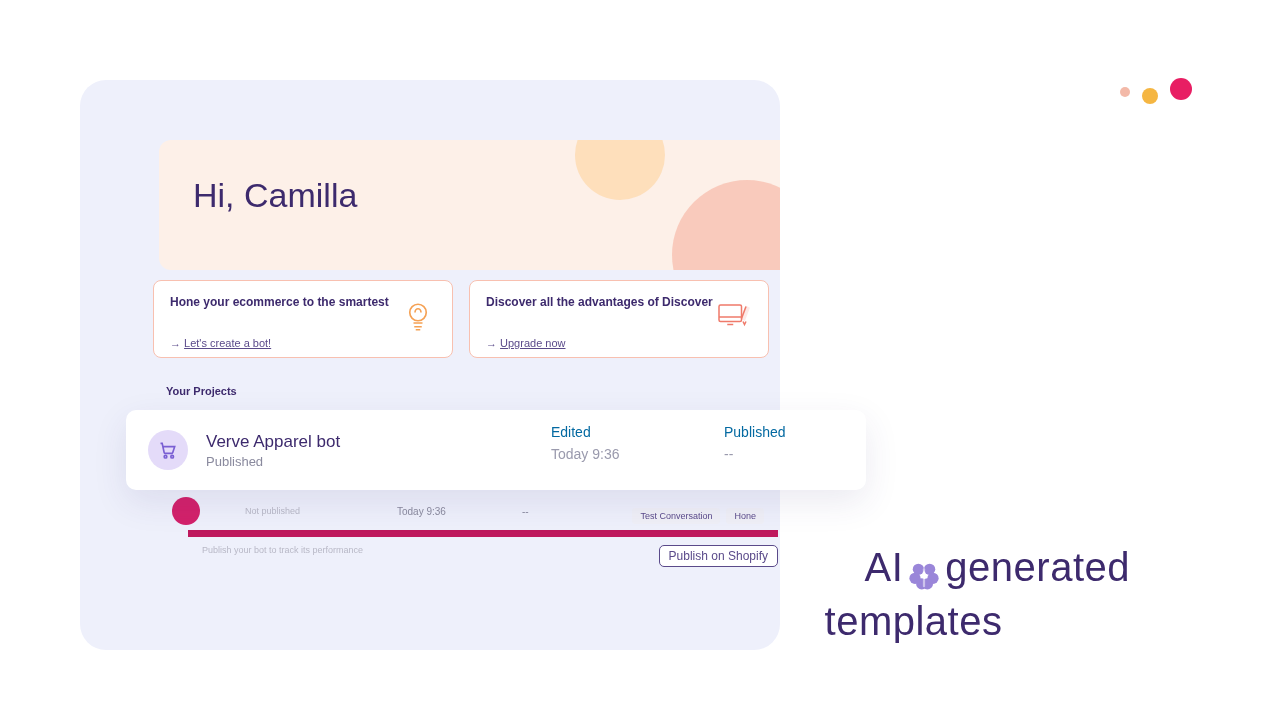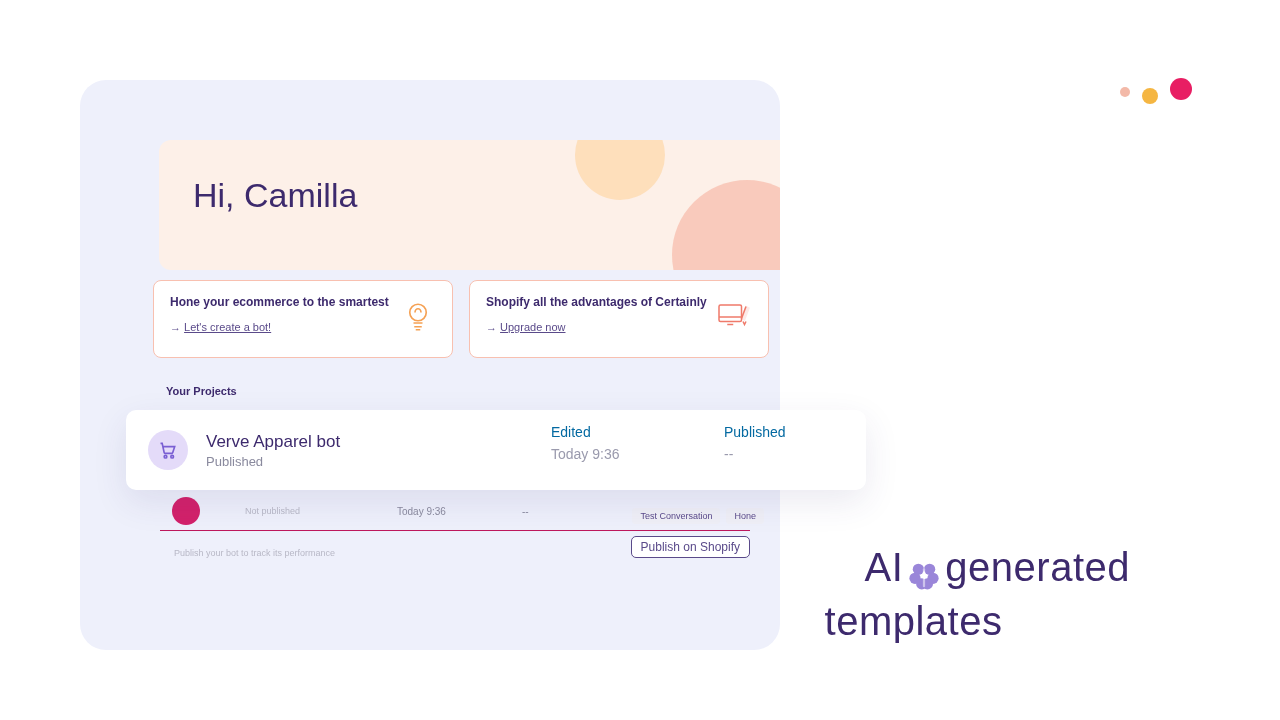--- a/index.html
+++ b/index.html
@@ -37,21 +37,21 @@
 
   
   .hero{position:absolute;left:60px;right:0;top:60px;height:130px;background:var(--pale2);border-top-left-radius:12px;border-bottom-left-radius:12px;overflow:hidden;margin-left:19px;}
   .hero h1{color:var(--purple);font-size:34px;font-weight:500;padding:36px 0 0 34px;}
   .blob1{position:absolute;right:115px;top:-30px;width:90px;height:90px;border-radius:50%;background:#fdd7a8;opacity:.7;}
   .blob2{position:absolute;right:-42px;top:40px;width:150px;height:150px;border-radius:50%;background:#f8c0b0;opacity:.8;}
 
   
   .promos{position:absolute;left:73px;right:0;top:200px;display:flex;gap:16px;}
   .promo{flex:0 0 300px;height:78px;border:1.5px solid #f8c0b0;border-radius:8px;background:#fff;padding:14px 16px;display:flex;align-items:flex-start;justify-content:space-between;}
-  .promo-text .pt-title{font-size:12px;color:var(--purple);font-weight:600;margin-bottom:12px;}
+  .promo-text .pt-title{font-size:12px;color:var(--purple);font-weight:600;margin-bottom:28px;}
   .promo-text .pt-link{font-size:11px;color:var(--purple2);}
   .promo-text .pt-link::before{content:"→ ";font-size:11px;color:var(--purple2);}
   .promo-text .pt-link span{text-decoration:underline;}
   .pico{width:36px;height:36px;flex:none;margin-top:4px;}
 
   
   .sect{position:absolute;left:86px;top:305px;font-size:11px;color:var(--purple);font-weight:600;}
 
   
   .proj-hi{position:absolute;left:46px;top:330px;width:740px;height:80px;background:#fff;border-radius:10px;box-shadow:0 12px 34px rgba(60,50,120,.10);padding:14px 22px;display:flex;align-items:center;}
@@ -68,21 +68,21 @@
   
   .proj2{position:absolute;left:92px;top:418px;width:590px;height:26px;display:flex;align-items:center;font-size:10px;color:var(--grey);}
   .proj2 .cir{width:28px;height:28px;border-radius:50%;background:var(--magenta);margin-right:14px;}
   .proj2 .np{font-size:9px;color:#b8b8c6;padding-left:31px;}
   .proj2 .time{position:absolute;left:225px;}
   .proj2 .dash{position:absolute;left:350px;}
   .proj2 .btns{position:absolute;right:-2px;display:flex;gap:6px;margin-top:9px;}
   .chip{background:#efeff6;color:var(--purple2);font-size:9px;padding:3px 8px;border-radius:3px;}
 
   
-  .pubrow{position:absolute;left:80px;top:450px;width:590px;height:28px;border-top:1px solid #be185d;display:flex;align-items:flex-end;justify-content:space-between;padding-top:8px;}
+  .pubrow{position:absolute;left:108px;top:450px;width:590px;height:28px;border-top:7px solid #be185d;display:flex;align-items:flex-start;justify-content:space-between;padding-top:8px;}
   .pubrow .msg{font-size:9px;color:#b8b8c6;margin-left:14px;}
   .pubbtn{border:1.2px solid var(--purple2);color:var(--purple2);font-size:12px;padding:3px 9px;border-radius:5px;background:#fff;}
 
 </style>
 </head>
 <body>
 
 <div class="dots">
   <div class="dot sm"></div>
   <div class="dot md"></div>
@@ -123,21 +123,21 @@
         <div class="pt-link"><span>Let's create a bot!</span></div>
       </div>
       <svg class="pico" viewBox="0 0 48 48" fill="none" stroke="#f5a154" stroke-width="2.2">
         <circle cx="24" cy="18" r="11"></circle>
         <path d="M18 32h12M19 37h10M21 41h6"></path>
         <path d="M20 18c0-3 2-5 4-5s4 2 4 5"></path>
       </svg>
     </div>
     <div class="promo">
       <div class="promo-text">
-        <div class="pt-title">Shopify all the advantages of Certainly</div>
+        <div class="pt-title">Discover all the advantages of Discover</div>
         <div class="pt-link"><span>Upgrade now</span></div>
       </div>
       <svg class="pico" viewBox="0 0 48 48" fill="none" stroke="#ef7a6a" stroke-width="2">
         <rect x="4" y="8" width="30" height="22" rx="2"></rect>
         <path d="M4 24h30"></path>
           <path d="M15 34h8"></path>
         <path d="M40 10l-6 16 4 2 6-16z" fill="#ef7a6a" opacity=".15"></path>
         <path d="M40 10l-6 16"></path>
           <path d="M36 30l2 4 2-4"></path>
       </svg>

